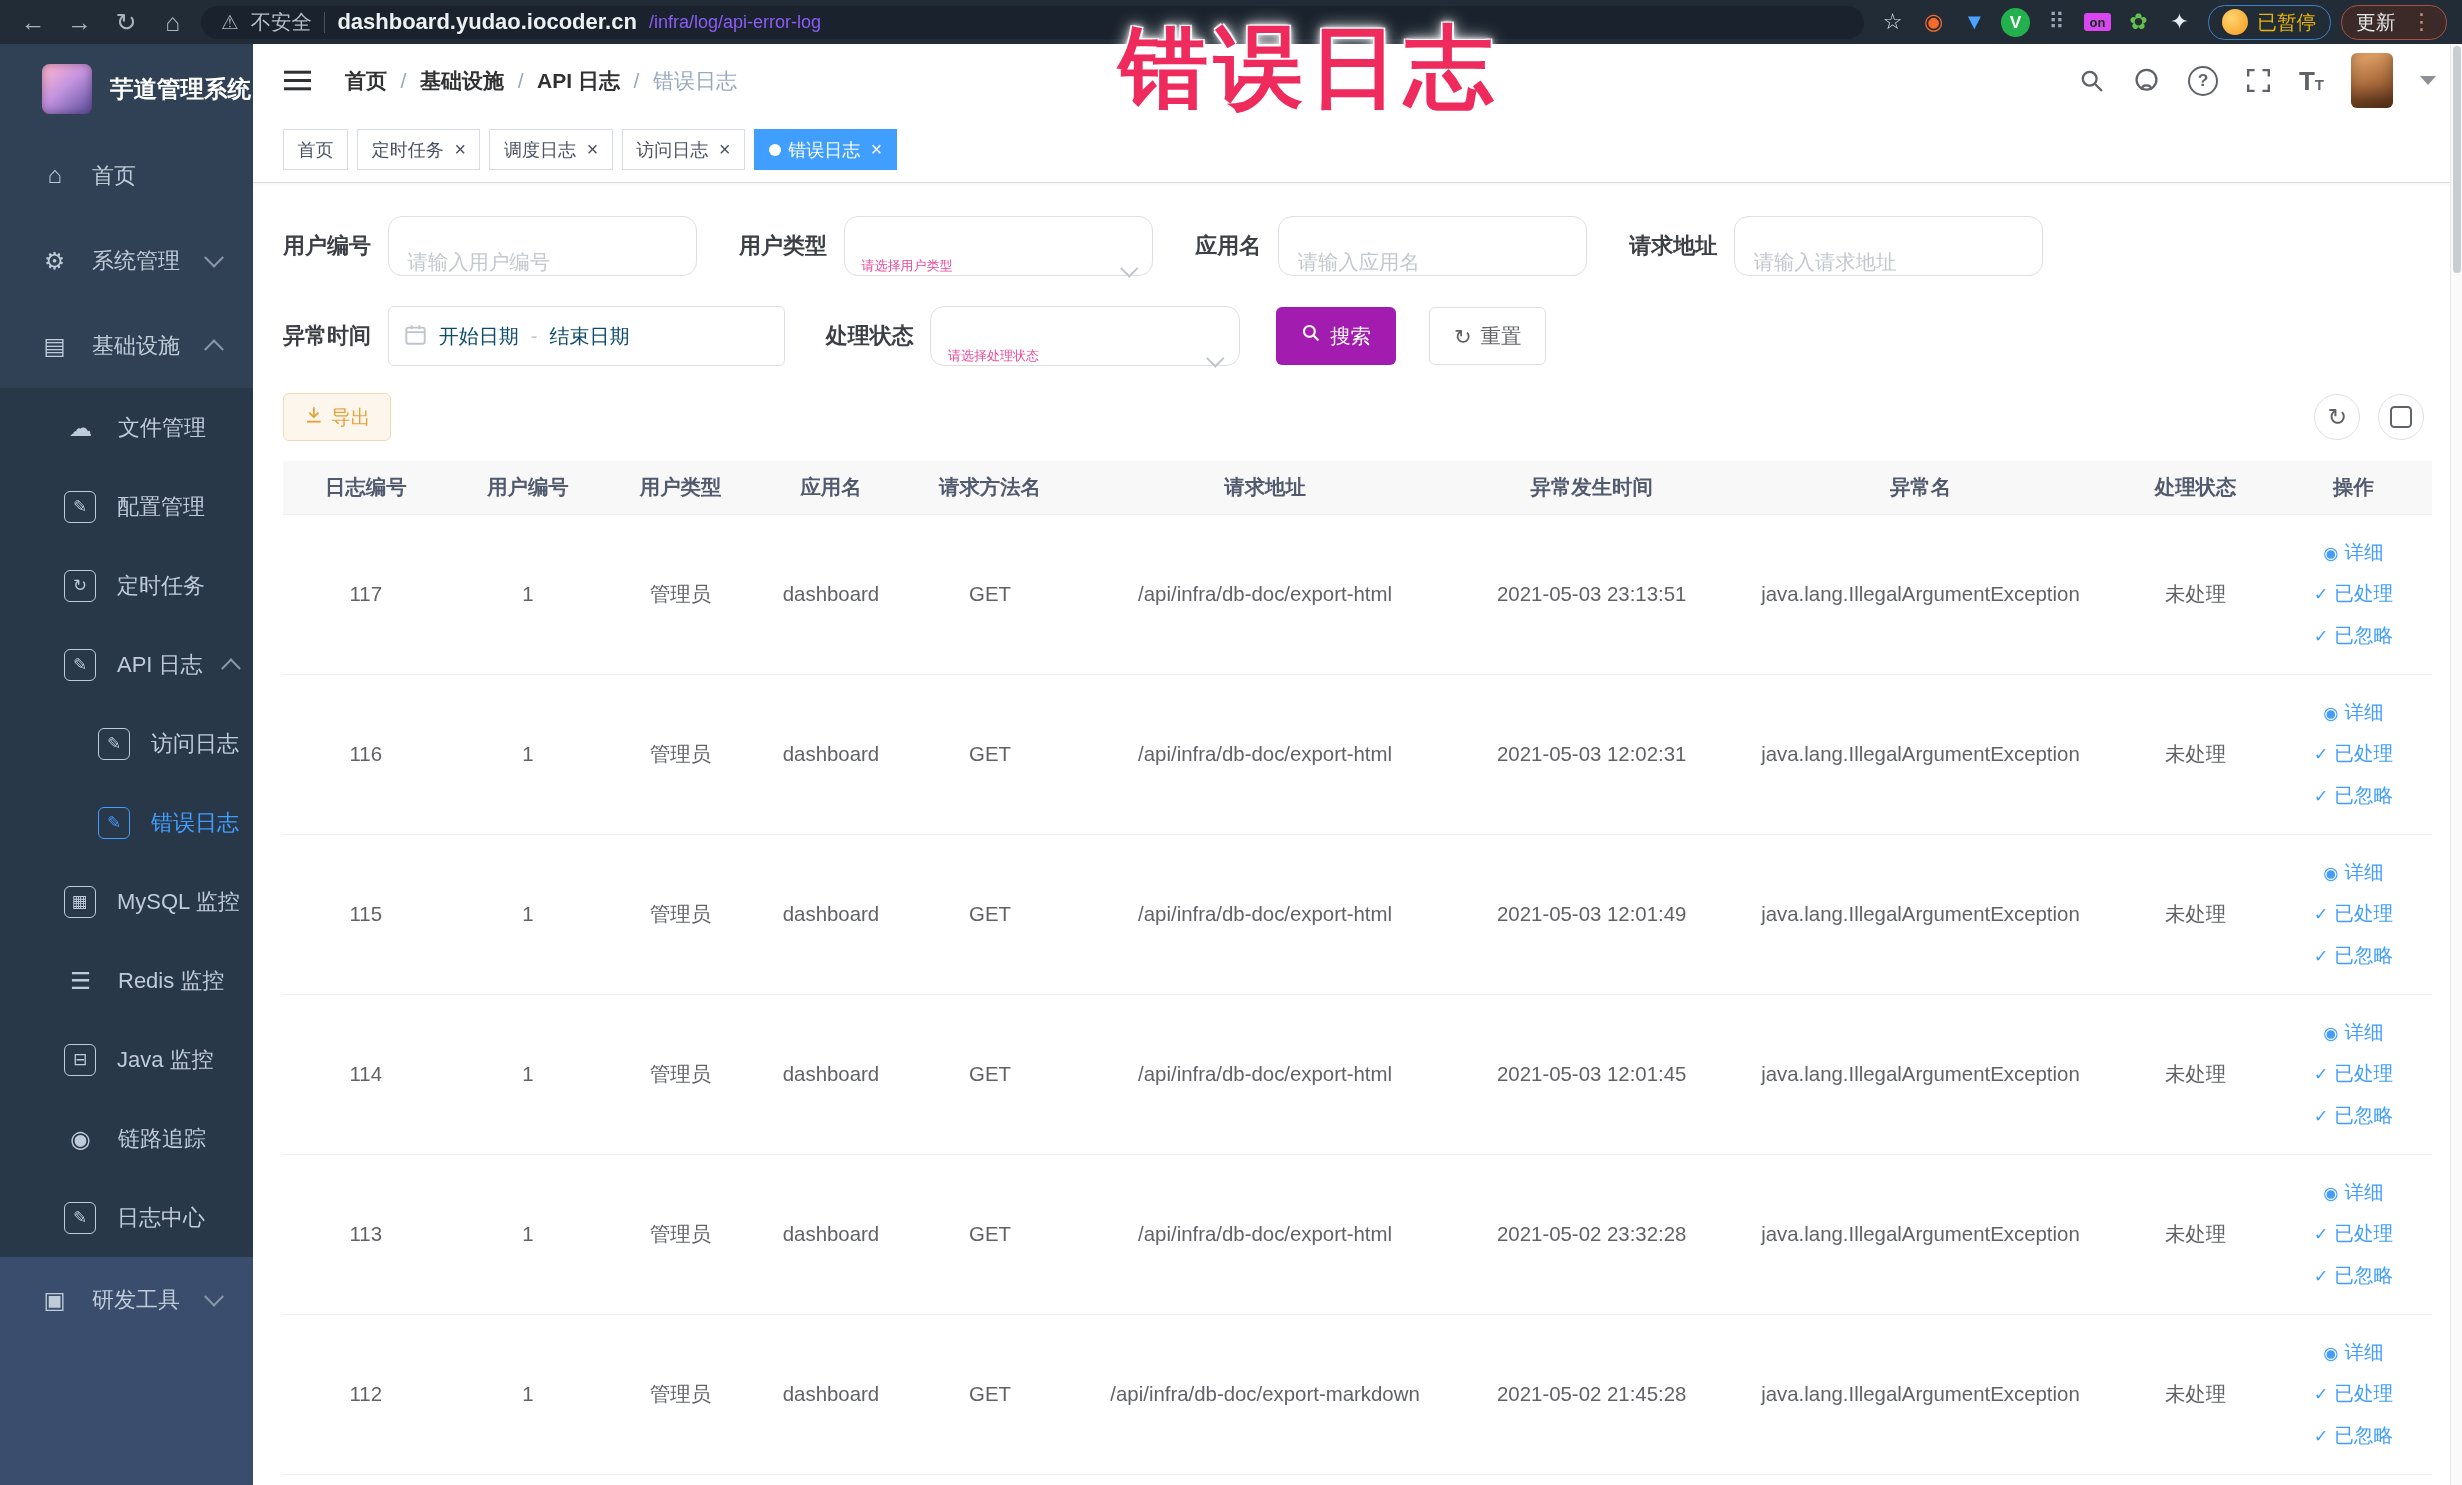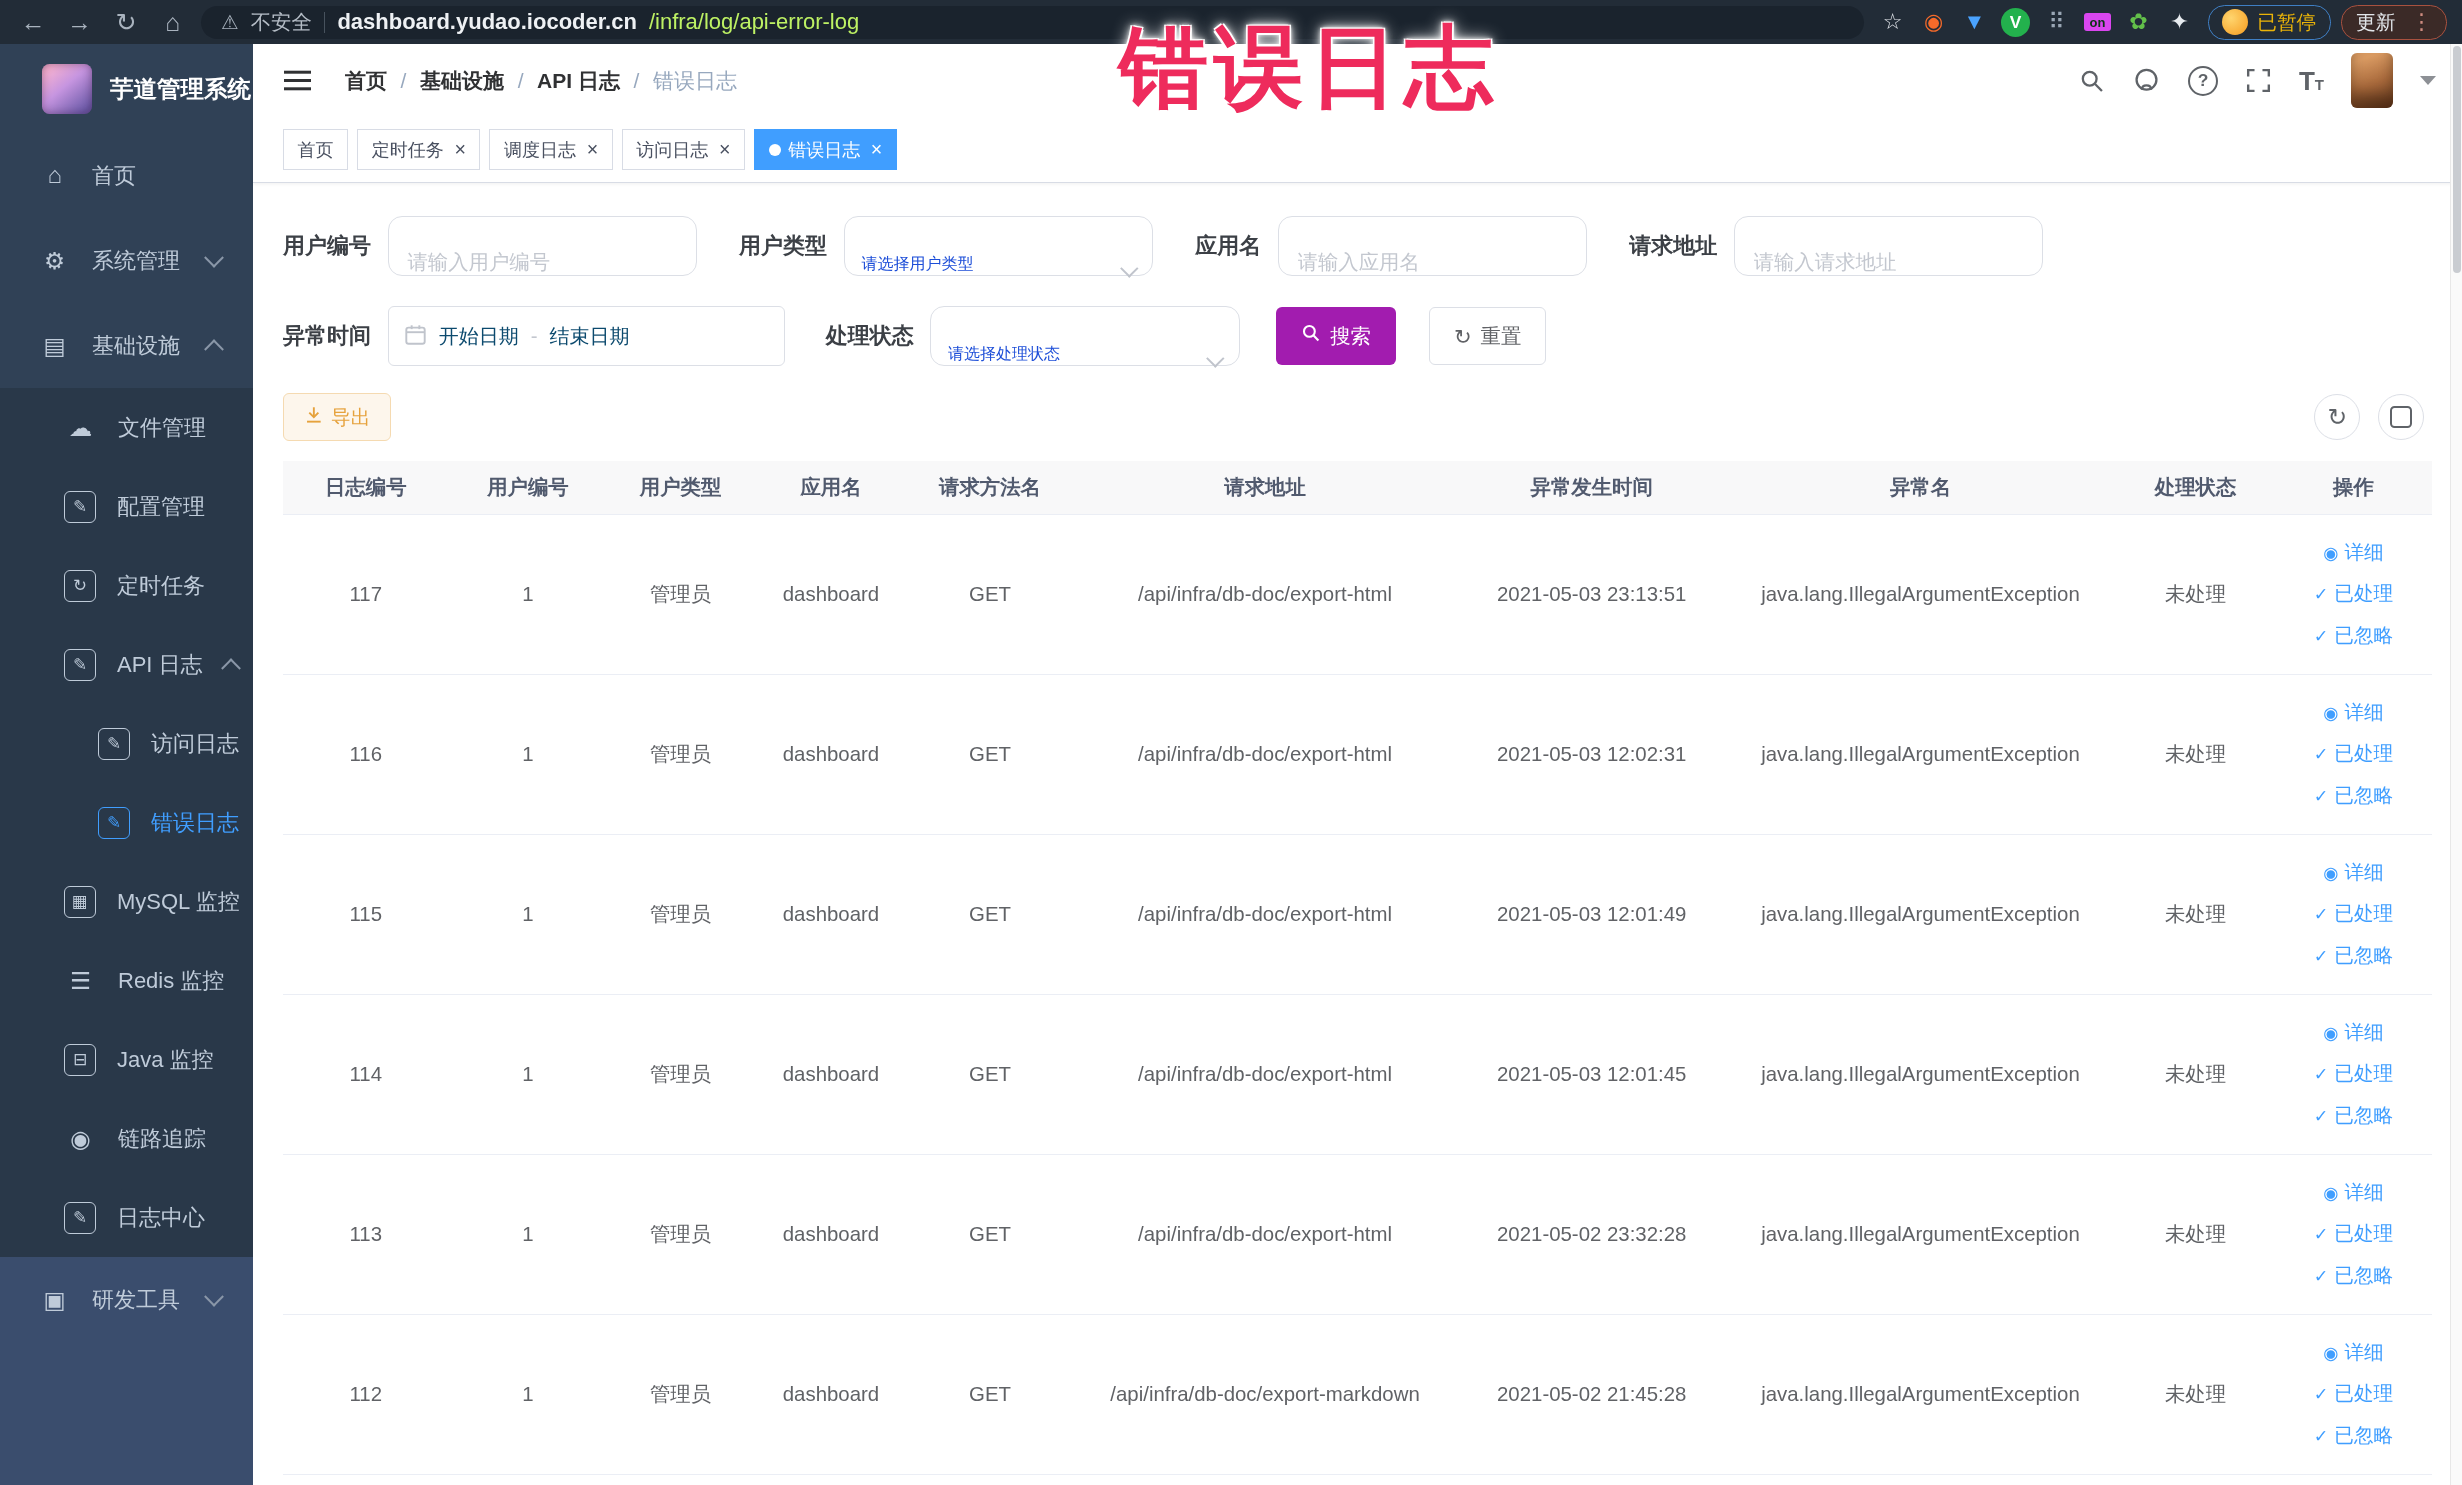--- a/index.html
+++ b/index.html
@@ -21,21 +21,21 @@
   }
   .bnav{font-size:25px;color:#a9b3be;width:36px;text-align:center;cursor:pointer;flex-shrink:0;}
   .urlbar{
     flex:1;height:33px;border-radius:16.7px;background:#1a232d;display:flex;align-items:center;
     padding:0 19.7px;gap:12px;min-width:0;cursor:text;
   }
   .warn-icon{color:#aab4bf;font-size:19.7px;}
   .notsecure{color:#b4bcc5;font-size:20.4px;white-space:nowrap;}
   .url-sep{width:1.5px;height:21px;background:#47525d;flex-shrink:0;}
   .url-host{color:#eef1f4;font-weight:600;font-size:22px;white-space:nowrap;}
-  .url-path{color:#bef264;font-size:22px;white-space:nowrap;overflow:hidden;}
+  .url-path{color:#8b5cf6;font-size:18px;white-space:nowrap;overflow:hidden;}
   .ext-icons{display:flex;align-items:center;gap:6px;flex-shrink:0;}
   .ext{width:35px;height:35px;display:grid;place-items:center;font-size:22px;cursor:pointer;}
   .ext.vbadge i{background:#23b14d;color:#fff;border-radius:50%;width:29px;height:29px;display:grid;place-items:center;font-size:17.4px;font-weight:700;font-style:normal;}
   .ext i{font-style:normal;}
   .ext.onbadge i{background:#d946ef;color:#06330f;font-size:13px;padding:1.5px 5.3px;border-radius:3px;font-weight:700;}
   .pill{height:33px;border-radius:16.7px;display:flex;align-items:center;gap:9px;padding:0 13.6px;font-size:19.7px;flex-shrink:0;cursor:pointer;}
   .pill.paused{border:1.5px solid #3f7fc4;color:#eab308;}
   .emoji{width:26px;height:26px;border-radius:50%;background:radial-gradient(circle at 35% 35%,#ffd56e,#f59b1f);display:inline-block;}
   .pill.update{border:1.5px solid #a8513f;background:#3b2a27;color:#e2e6ea;}
   .kebab{color:#cf8c80;margin-left:6px;font-size:22px;}
@@ -92,21 +92,21 @@
   .tag.active .dot{display:inline-block;}
   
   .content{flex:1;padding:0 30px;overflow:hidden;}
   .filter-row1{margin-top:33px;display:flex;align-items:center;gap:42px;}
   .filter-row2{margin-top:30px;display:flex;align-items:center;}
   .field{display:flex;align-items:center;}
   .flabel{font-size:22px;font-weight:700;color:#3c4046;margin-right:16.7px;white-space:nowrap;}
   .ctl{position:relative;width:274px;height:58px;border:1.5px solid #dcdfe6;border-radius:14px;background:#fff;display:flex;align-items:flex-end;padding:0 16.7px;cursor:text;}
   .ctl-input{border:none;outline:none;width:100%;font-size:20.4px;color:#606266;background:transparent;font-family:inherit;}
   .ctl-input::placeholder{color:#c3c7cf;}
-  .ctl-ph{display:none;color:#1d4ed8;font-size:16px;flex:1;white-space:nowrap;overflow:hidden;}
+  .ctl-ph{display:none;color:#ec4899;font-size:13px;flex:1;white-space:nowrap;overflow:hidden;}
   .sel-chev{display:none;width:10.6px;height:10.6px;border-right:2.3px solid #c0c4cc;border-bottom:2.3px solid #c0c4cc;transform:rotate(45deg);margin-top:-6px;flex-shrink:0;}
   .field.is-select .ctl-ph{display:block;}
   .field.is-select .sel-chev{display:block;}
   .field.is-select .ctl{cursor:pointer;}
   .daterange{width:365px;height:58px;border:1.5px solid #dcdfe6;border-radius:6px;background:#fff;display:flex;align-items:center;padding:0 15px;gap:12px;margin-right:41px;cursor:pointer;}
   .dph{color:#0c4a6e;font-size:20px;white-space:nowrap;}
   .dsep{color:#c3c7cf;font-size:20.4px;}
   .status-ctl{margin-right:36px;gap:40px;}
   .btn{height:58px;border-radius:6px;font-size:20.4px;display:inline-flex;align-items:center;gap:9px;padding:0 24px;border:1.5px solid transparent;cursor:pointer;font-family:inherit;}
   .btn.primary{background:#a21caf;color:#fff;margin-right:33px;}

